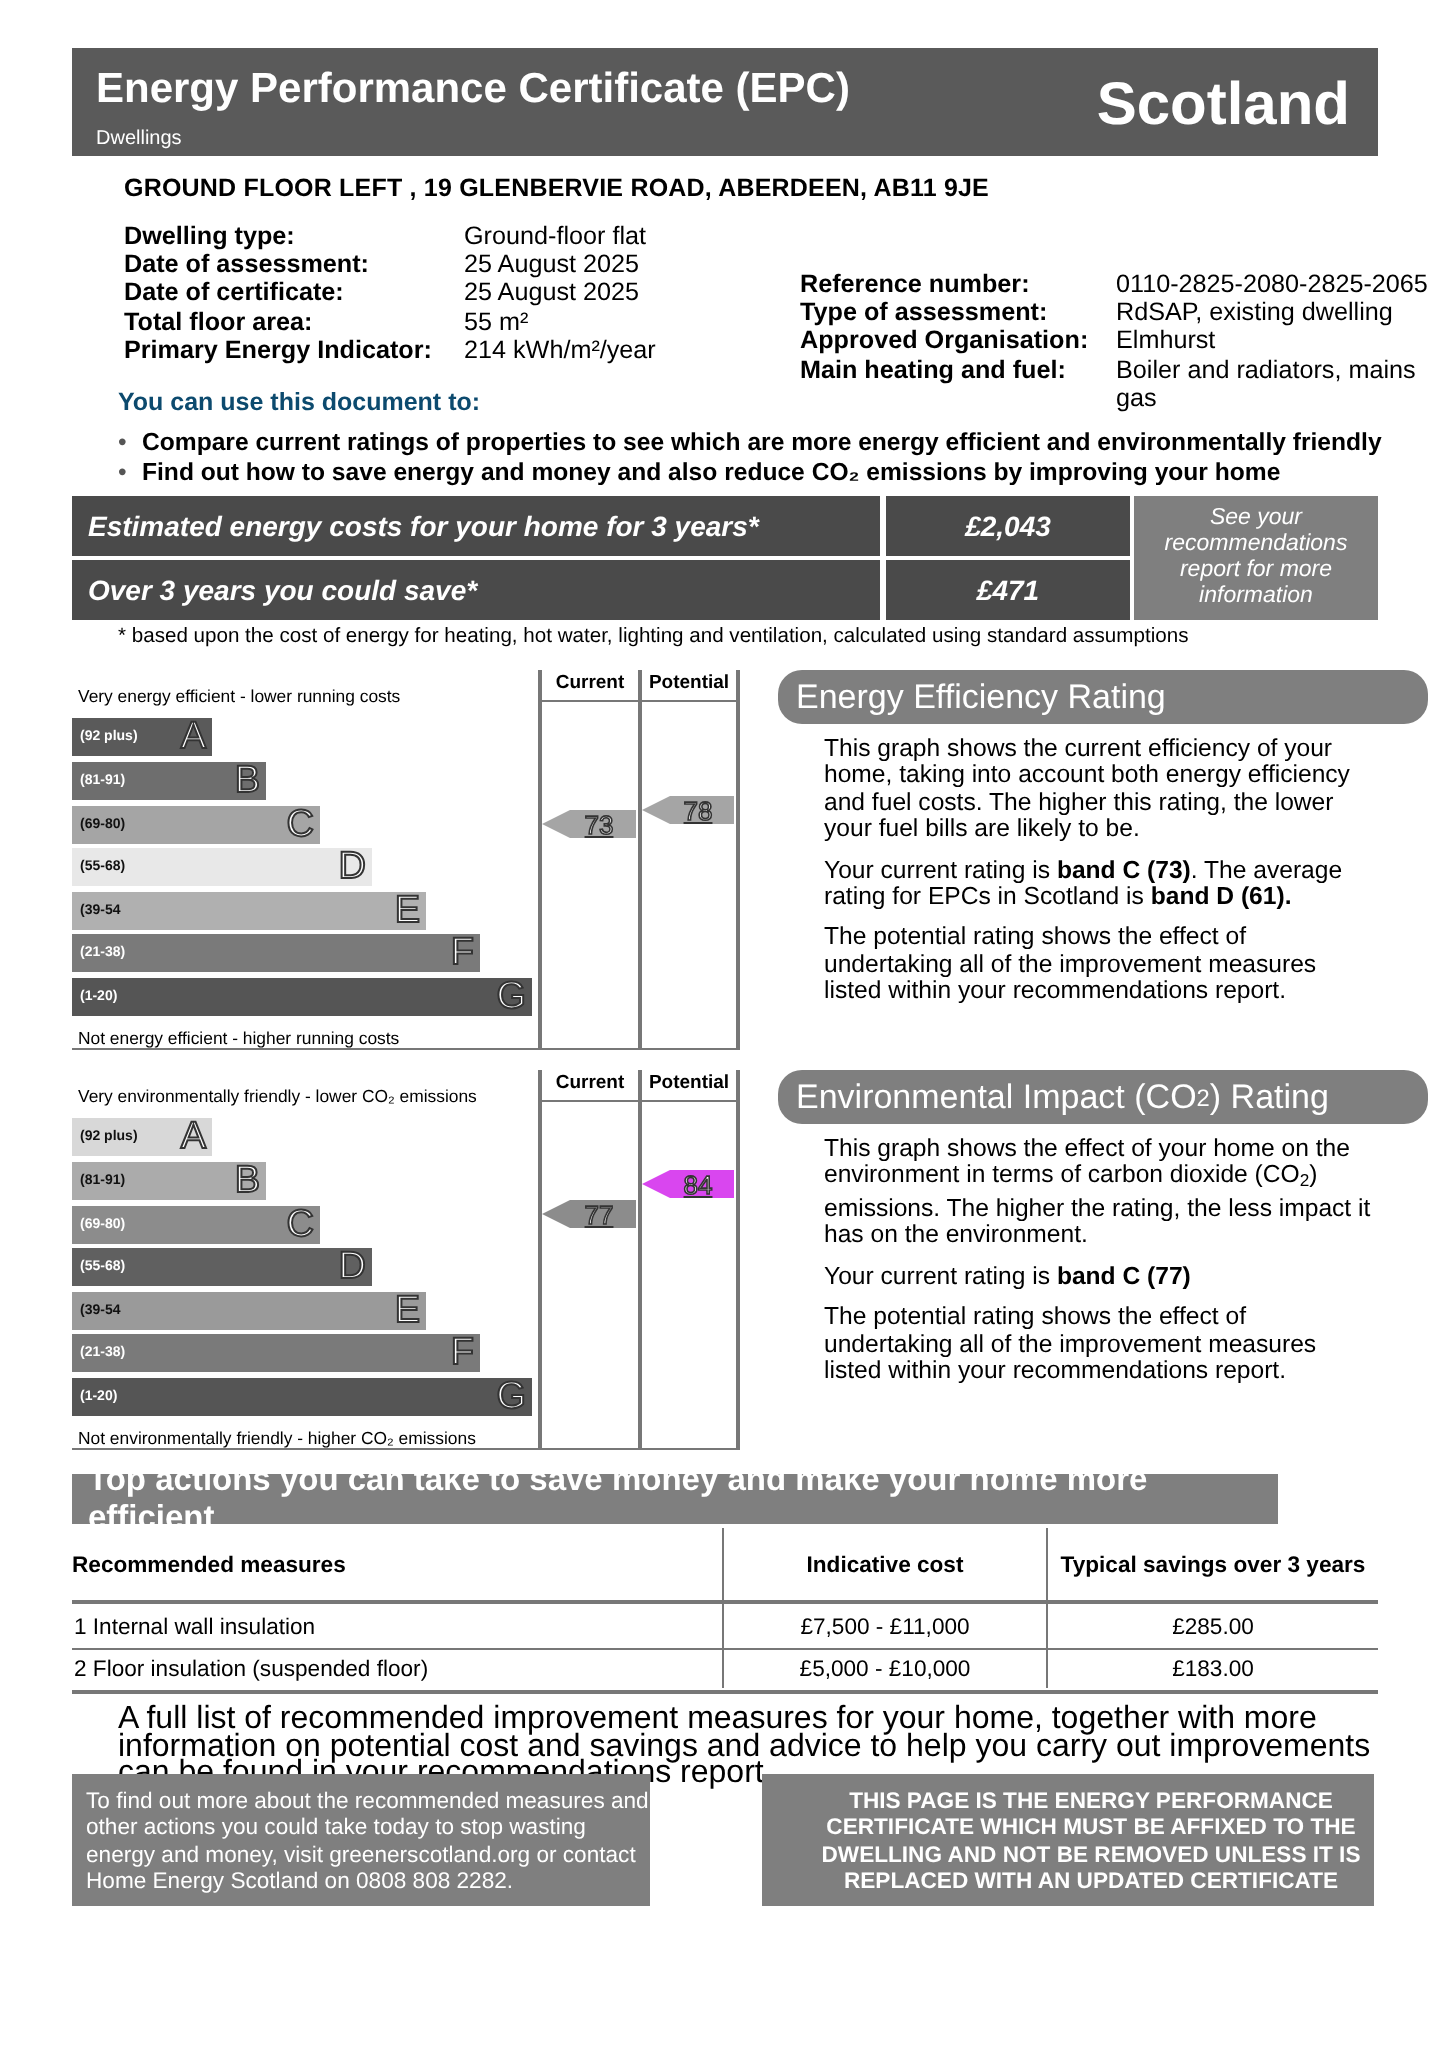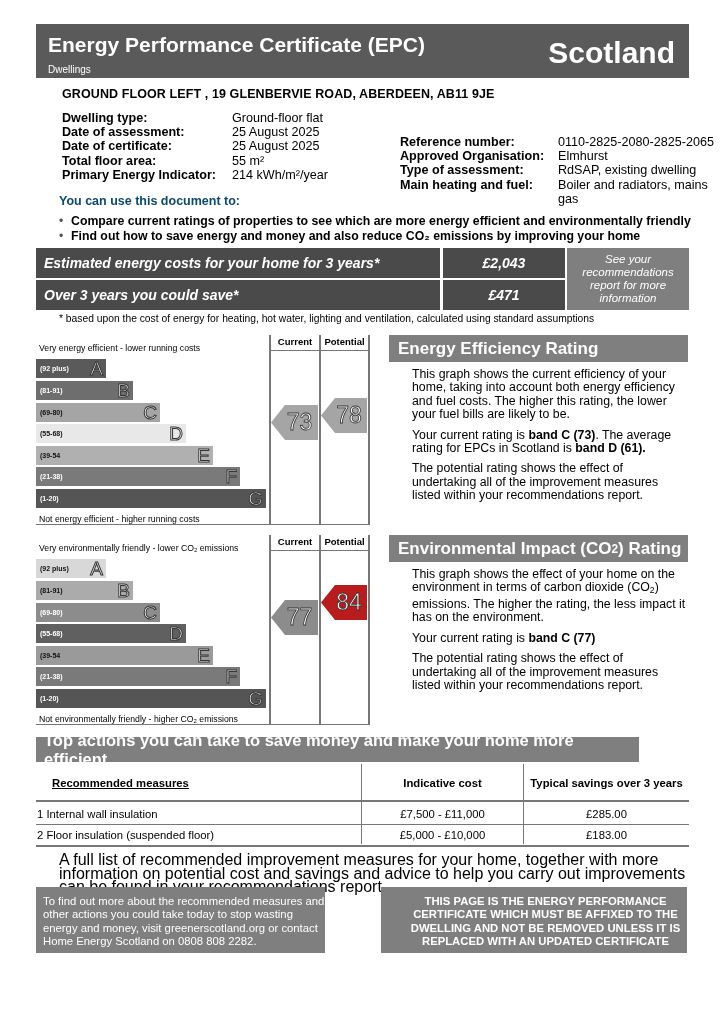--- a/index.html
+++ b/index.html
@@ -43,24 +43,24 @@
   .chart { left: 36px; width: 334px; height: 190px; }
   .chart .toptxt { position: absolute; left: 3px; top: 8px; font-size: 8.7px; }
   .chart .bottxt { position: absolute; left: 3px; top: 179px; font-size: 8.7px; }
   .chart .baseline { position: absolute; left: 0; top: 189px; width: 334px; height: 1px; background: #777; }
   .chart .vline { position: absolute; top: 0; width: 2px; height: 190px; background: #777; }
   .chart .colhead { position: absolute; top: 1px; font-size: 9.5px; font-weight: bold; text-align: center; }
   .chart .colrule { position: absolute; top: 15px; height: 1px; background: #777; }
   .band { position: absolute; left: 0; height: 19px; display: flex; align-items: center; justify-content: space-between; padding: 0 3px 0 4px; }
   .band .range { font-size: 7px; font-weight: bold; }
   .band .letter { font-size: 19px; font-weight: normal; color: #fff; -webkit-text-stroke: 1px #333; line-height: 1; }
-  .arrow { position: absolute; height: 35px; display: flex; align-items: center; justify-content: center; font-size: 23px; color: #fff; -webkit-text-stroke: 0.8px #333; clip-path: polygon(0 50%, 14px 0, 100% 0, 100% 100%, 14px 100%); padding-left: 10px; }
-
-  
-  .rhead { left: 389px; width: 299px; height: 27px; background: #7f7f7f; color: #fff; font-size: 17px; font-weight: bold; padding-left: 9px; display: flex; align-items: center; }
+  .arrow { position: absolute; height: 14px; display: flex; align-items: center; justify-content: center; font-size: 13px; color: #fff; -webkit-text-stroke: 0.8px #333; clip-path: polygon(0 50%, 14px 0, 100% 0, 100% 100%, 14px 100%); padding-left: 10px; text-decoration: underline; }
+
+  
+  .rhead { left: 389px; width: 325px; height: 27px; background: #7f7f7f; color: #fff; font-size: 17px; font-weight: normal; padding-left: 9px; display: flex; align-items: center; border-radius: 12px; }
   .rtext { left: 389px; width: 300px; font-size: 12.3px; line-height: 13.4px; }
   .rtext p { margin-bottom: 7px; }
   sub { font-size: 0.7em; vertical-align: -0.25em; }
 
   
   .actions-head { left: 36px; top: 737px; width: 603px; height: 25px; background: #7f7f7f; color: #fff; font-size: 16.5px; font-weight: bold; padding-left: 8px; display: flex; align-items: center; }
   .tbl { left: 36px; top: 764px; width: 653px; font-size: 11.3px; }
   .tbl .hdr { position: absolute; top: 0; height: 38px; display: flex; align-items: center; font-weight: bold; }
   .tbl .row { position: absolute; height: 20px; display: flex; align-items: center; }
   .tbl .hl { position: absolute; left: 0; width: 653px; height: 2px; background: #777; }
@@ -103,26 +103,26 @@
       <span class="val">214 kWh/m²/year</span>
     </div>
 </div>
 
 <div class="abs details d-right">
   <div class="row">
       <span class="lbl">Reference number:</span>
       <span class="val">0110-2825-2080-2825-2065</span>
     </div>
   <div class="row">
+      <span class="lbl">Type of assessment:</span>
+      <span class="val">RdSAP, existing dwelling</span>
+    </div>
+  <div class="row">
       <span class="lbl">Approved Organisation:</span>
       <span class="val">Elmhurst</span>
-    </div>
-  <div class="row">
-      <span class="lbl">Type of assessment:</span>
-      <span class="val">RdSAP, existing dwelling</span>
     </div>
   <div class="row">
       <span class="lbl">Main heating and fuel:</span>
       <span class="val">Boiler and radiators, mains gas</span>
     </div>
 </div>
 
 <div class="abs use-head">You can use this document to:</div>
 <div class="abs bullets">
   <div class="b">
@@ -221,21 +221,21 @@
   <div class="band" style="top: 132px; width: 204px; background: rgb(122, 122, 122);">
       <span class="range" style="color: rgb(255, 255, 255);">(21-38)</span>
       <span class="letter">F</span>
     </div>
   <div class="band" style="top: 154px; width: 230px; background: rgb(85, 85, 85);">
       <span class="range" style="color: rgb(255, 255, 255);">(1-20)</span>
       <span class="letter">G</span>
     </div>
 
   <div class="arrow" style="left:235px;top:65px;width:47px;background:#8c8c8c;">77</div>
-  <div class="arrow" style="left:285px;top:50px;width:46px;background:#b91c1c;">84</div>
+  <div class="arrow" style="left:285px;top:50px;width:46px;background:#d946ef;">84</div>
 
   <div class="bottxt">Not environmentally friendly - higher CO₂ emissions</div>
   <div class="baseline"></div>
 </div>
 
 <div class="abs rhead" style="top:335px;">Energy Efficiency Rating</div>
 <div class="abs rtext" style="top:368px;">
   <p>This graph shows the current efficiency of your home, taking into account both energy efficiency and fuel costs. The higher this rating, the lower your fuel bills are likely to be.</p>
   <p><span>Your current rating is </span><b>band C (73)</b><span>. The average rating for EPCs in Scotland is </span><b>band D (61).</b></p>
   <p>The potential rating shows the effect of undertaking all of the improvement measures listed within your recommendations report.</p>
@@ -249,21 +249,21 @@
 <div class="abs rtext" style="top:568px;">
   <p><span>This graph shows the effect of your home on the environment in terms of carbon dioxide (CO</span><sub>2</sub><span>) emissions. The higher the rating, the less impact it has on the environment.</span></p>
   <p><span>Your current rating is </span><b>band C (77)</b></p>
   <p>The potential rating shows the effect of undertaking all of the improvement measures listed within your recommendations report.</p>
 </div>
 
 <div class="abs actions-head">Top actions you can take to save money and make your home more efficient</div>
 <div class="abs tbl">
   <div class="vl" style="left:325px;"></div>
   <div class="vl" style="left:487px;"></div>
-  <div class="hdr" style="left:16px;width:320px;text-decoration:underline;">Recommended measures</div>
+  <div class="hdr" style="left:0;width:320px;">Recommended measures</div>
   <div class="hdr" style="left:326px;width:161px;justify-content:center;">Indicative cost</div>
   <div class="hdr" style="left:488px;width:165px;justify-content:center;">Typical savings over 3 years</div>
   <div class="hl" style="top:36px;"></div>
 
   <div class="row" style="top:40px;left:1px;width:320px;">1 Internal wall insulation</div>
   <div class="row" style="top:40px;left:326px;width:161px;justify-content:center;">£7,500 - £11,000</div>
   <div class="row" style="top:40px;left:488px;width:165px;justify-content:center;">£285.00</div>
   <div class="hl" style="top:60px;height:1px;"></div>
 
   <div class="row" style="top:61px;left:1px;width:320px;">2 Floor insulation (suspended floor)</div>

